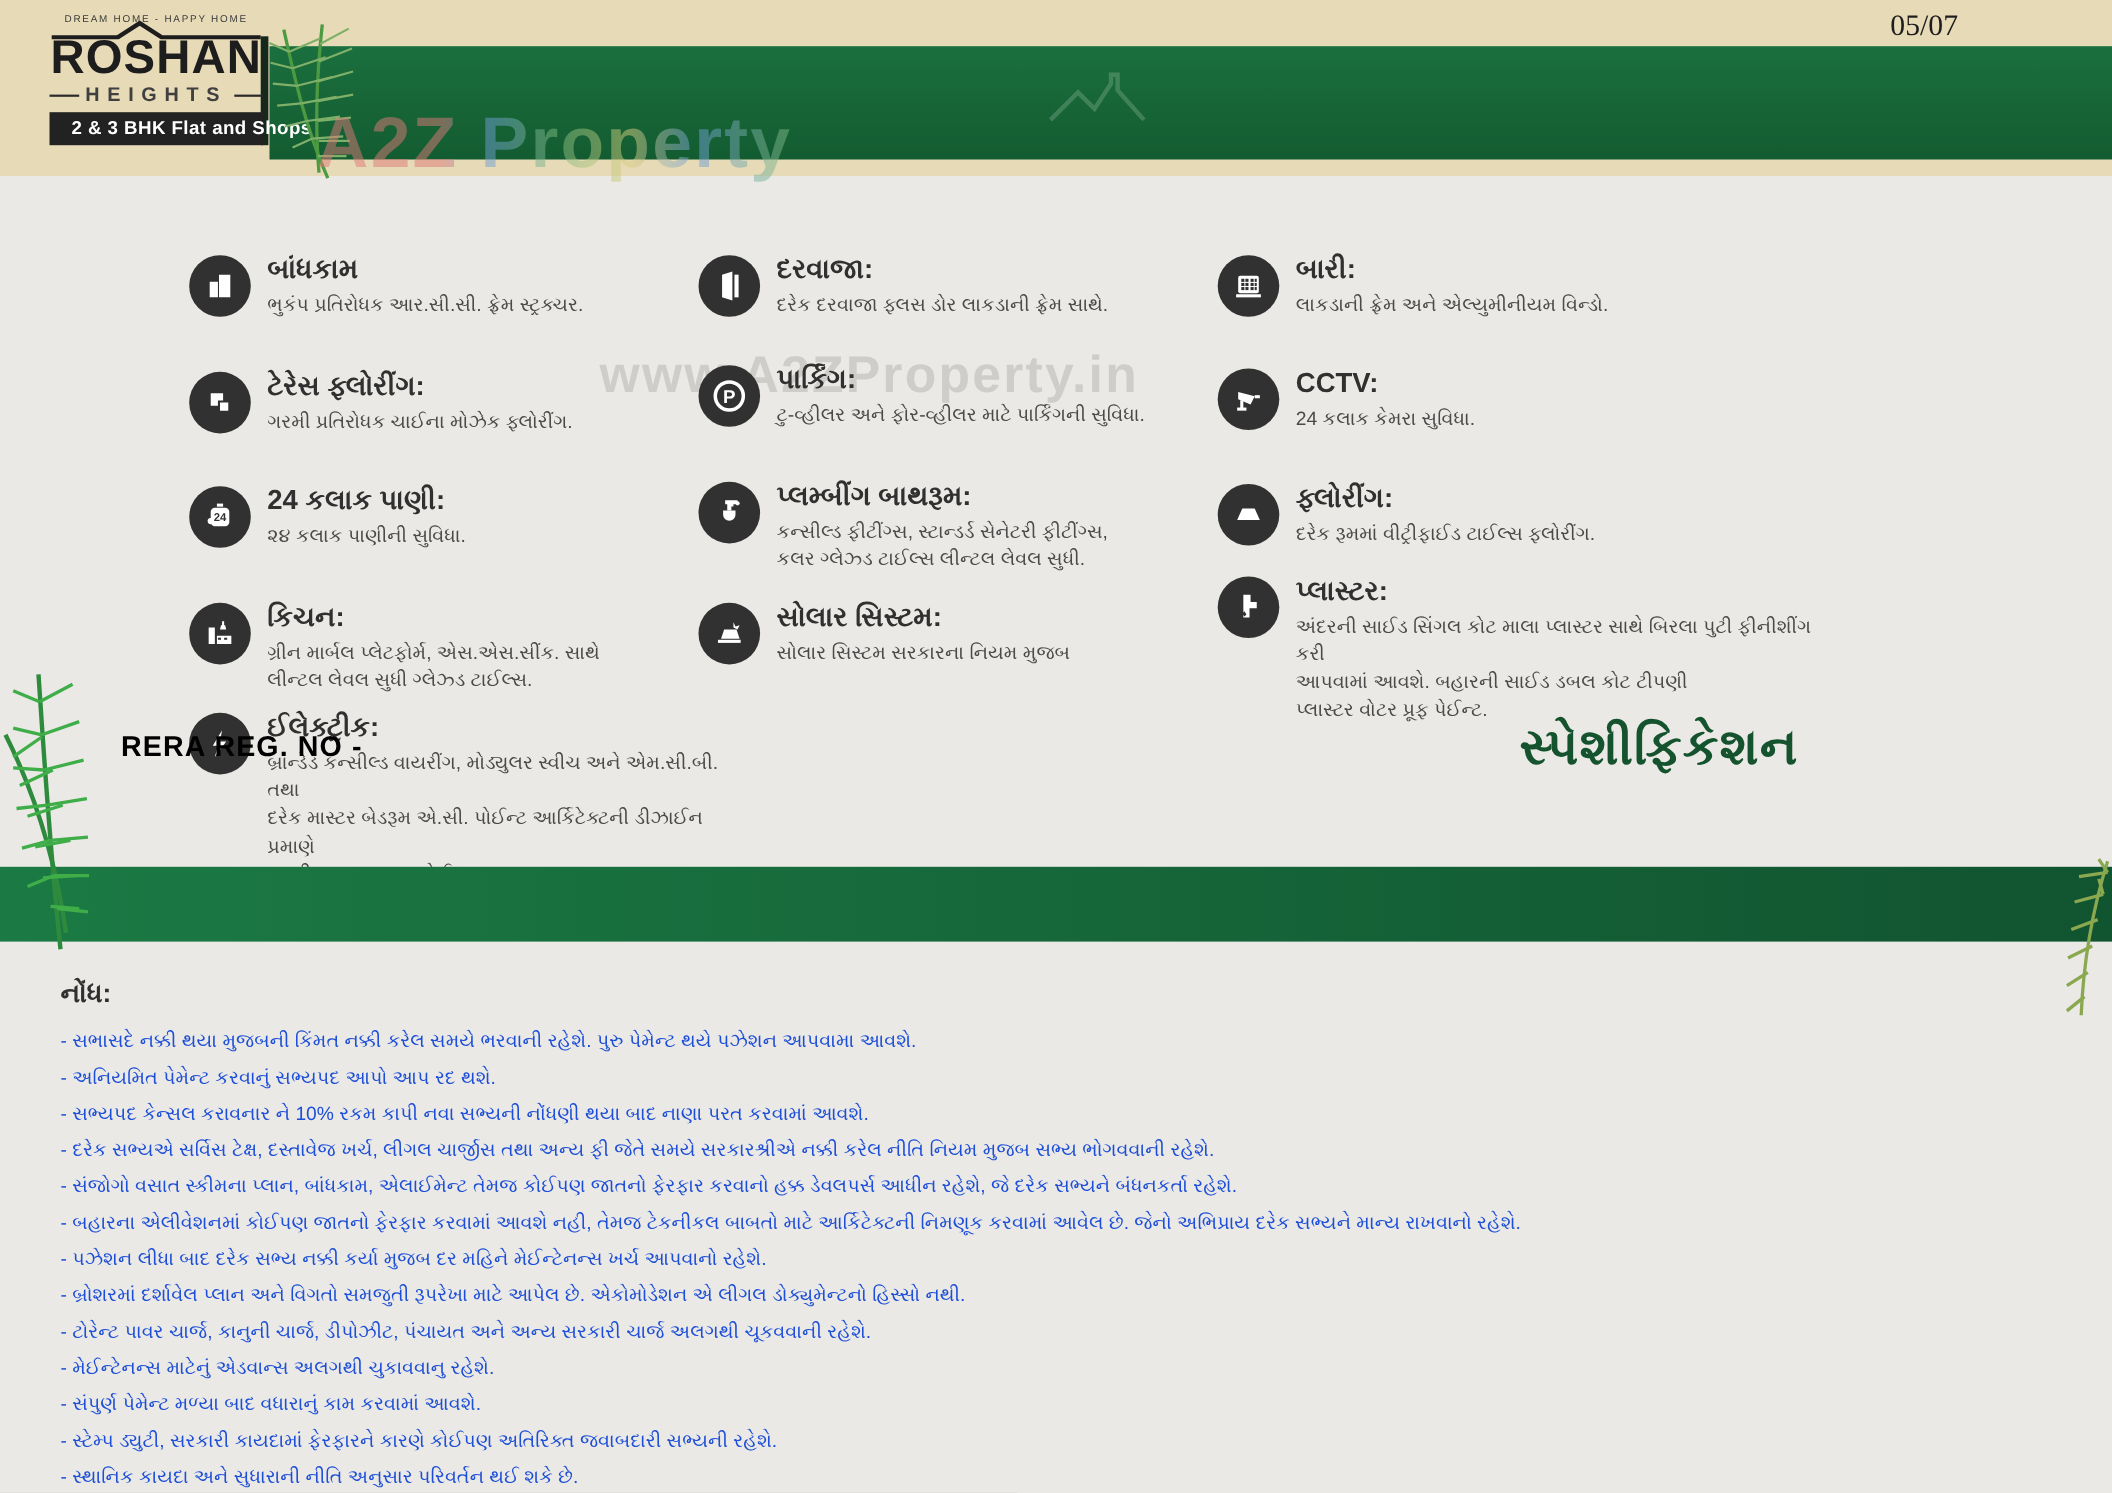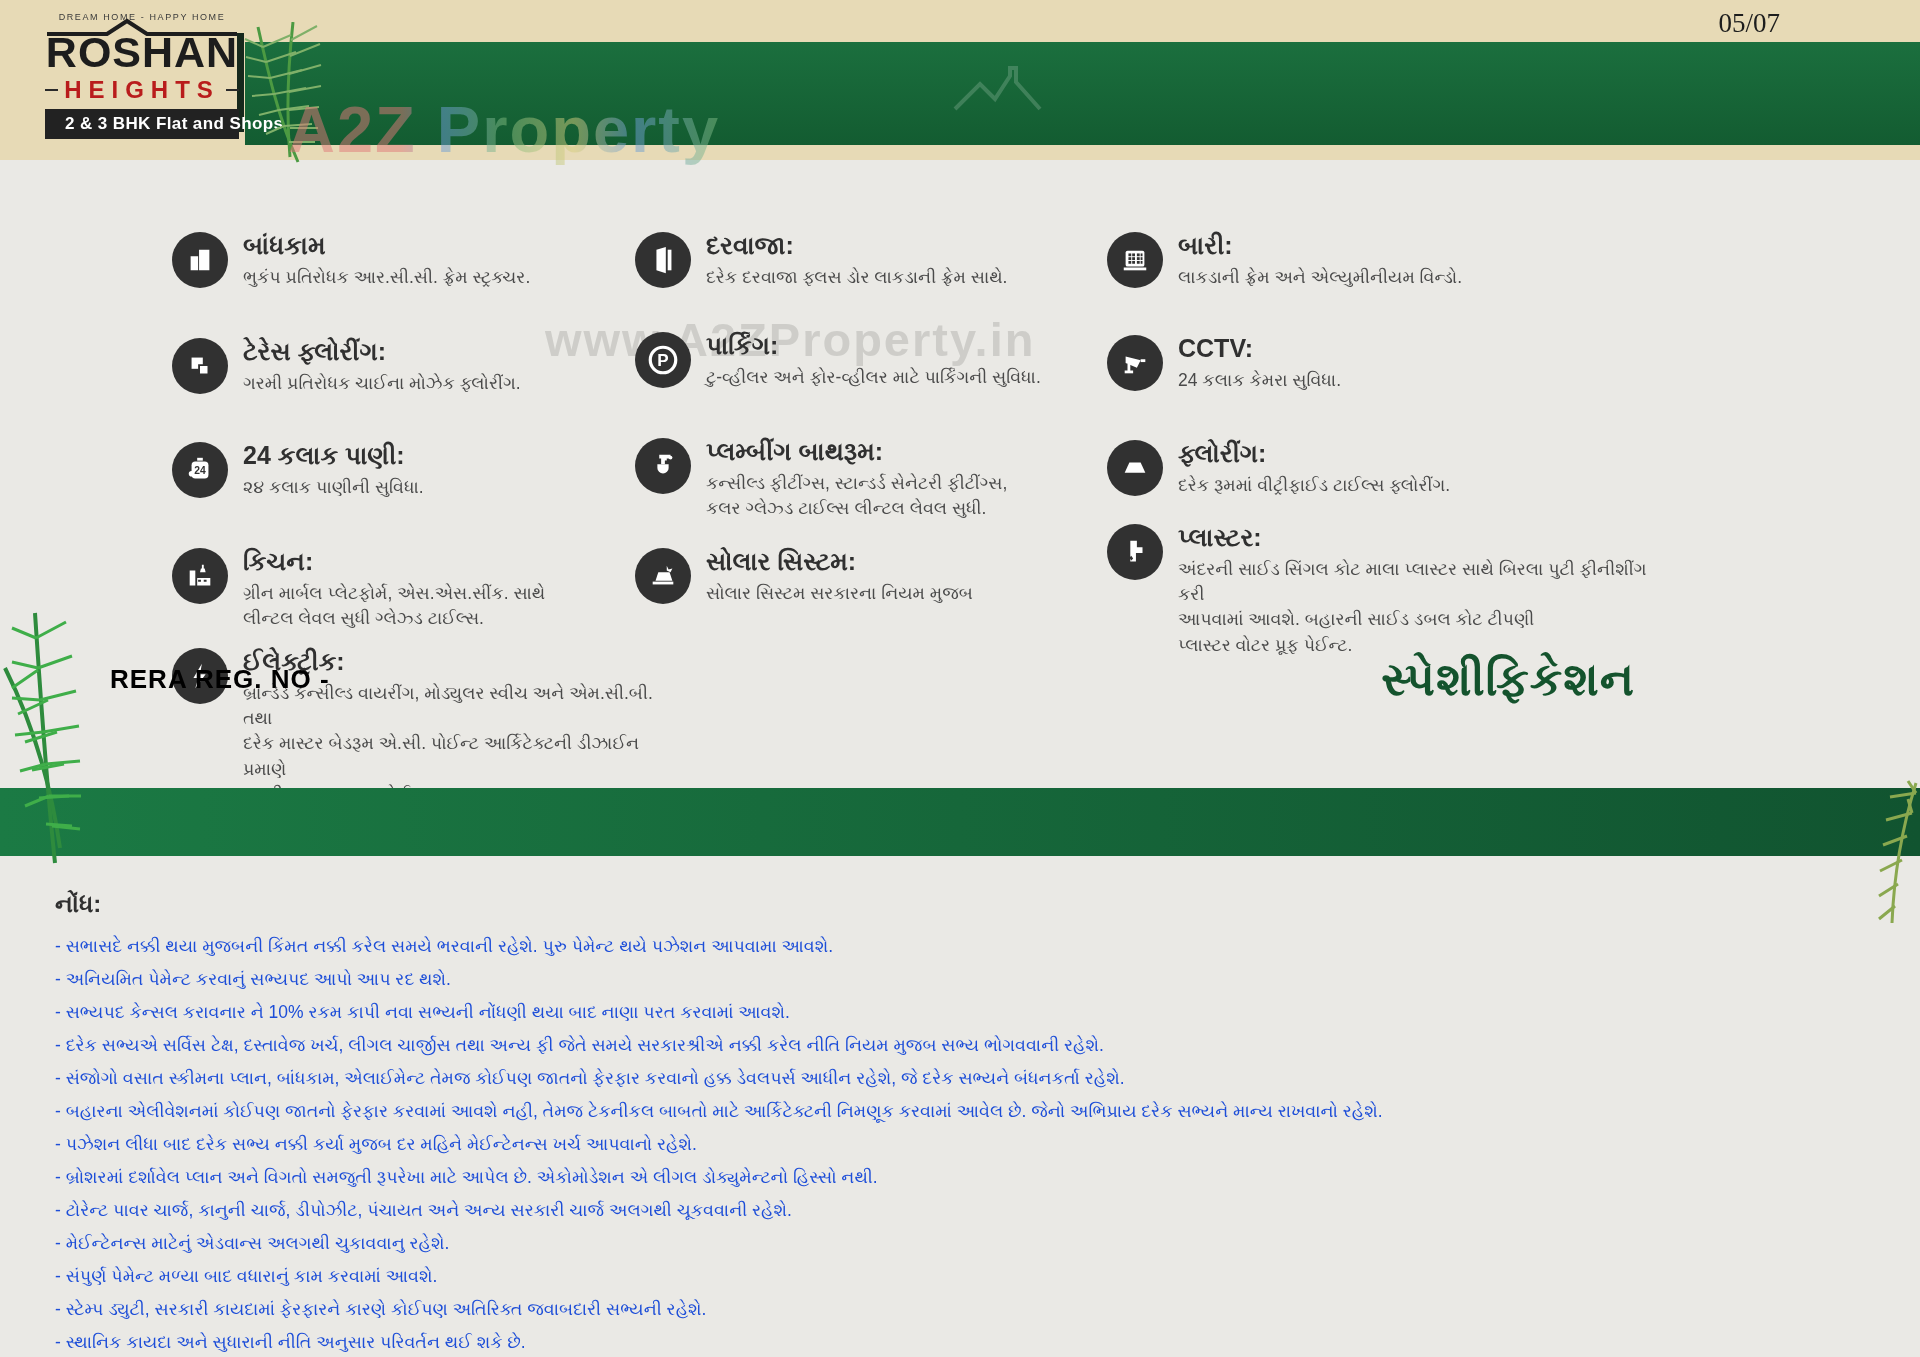--- a/index.html
+++ b/index.html
@@ -16,21 +16,21 @@
               color:#14532d;font-size:46px;font-weight:700;letter-spacing:1px;}
   .vbar{position:absolute;left:237px;top:33px;width:7px;height:99px;background:#16281c;}
 
   
   .logo{position:absolute;left:45px;top:12px;width:194px;text-align:center;color:#1d1d1d;}
   .tagline{font-size:9px;font-weight:400;letter-spacing:1.6px;color:#3a3a3a;white-space:nowrap;}
   .rname{position:relative;font-size:43px;font-weight:900;letter-spacing:1px;line-height:1.05;margin-top:8px;}
   .roof{position:absolute;left:0;top:-12px;width:100%;height:18px;}
   .heights{display:flex;align-items:center;gap:6px;margin-top:1px;}
   .hline{height:2px;background:#2a2a2a;flex:1;}
-  .heights span{font-size:24px;font-weight:700;letter-spacing:7px;color:#b91c1c;}
+  .heights span{font-size:18px;font-weight:700;letter-spacing:7px;color:#404040;}
   .lbox{margin-top:5px;background:#222;color:#fff;font-size:17px;font-weight:700;
         padding:5px 20px;letter-spacing:.4px;white-space:nowrap;}
 
   
   .wm-hdr{position:absolute;left:288px;top:92px;font-size:65px;font-weight:700;letter-spacing:2px;
           background:linear-gradient(90deg,#e07a7a 0%,#e07a7a 26%,#6f9fd8 36%,#7fba7f 50%,#d8cf7f 66%,#6f9fd8 80%,#7fba7f 100%);
           -webkit-background-clip:text;background-clip:text;color:transparent;opacity:.5;z-index:5;}
   .wm-body{position:absolute;left:545px;top:312px;font-size:47px;font-weight:700;color:#bcbcb8;
            opacity:.6;letter-spacing:2px;}
 

